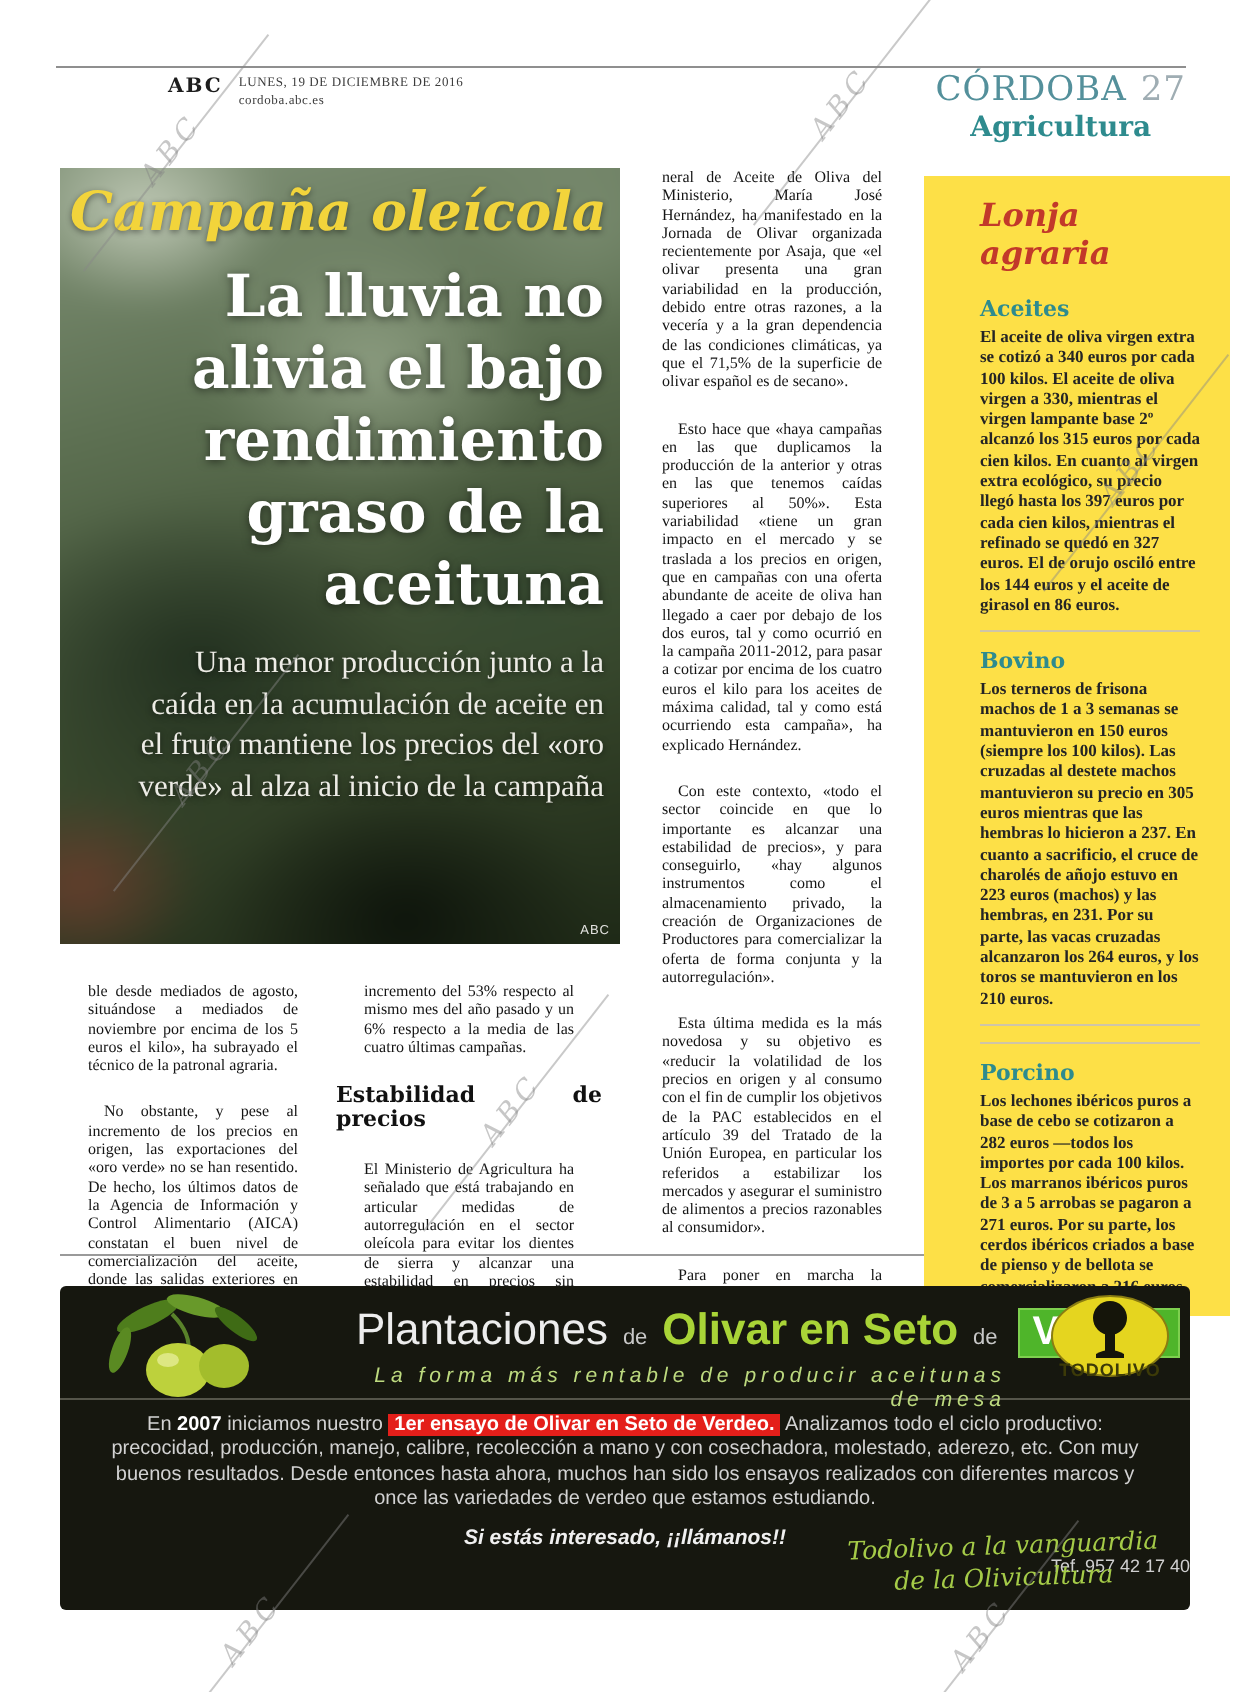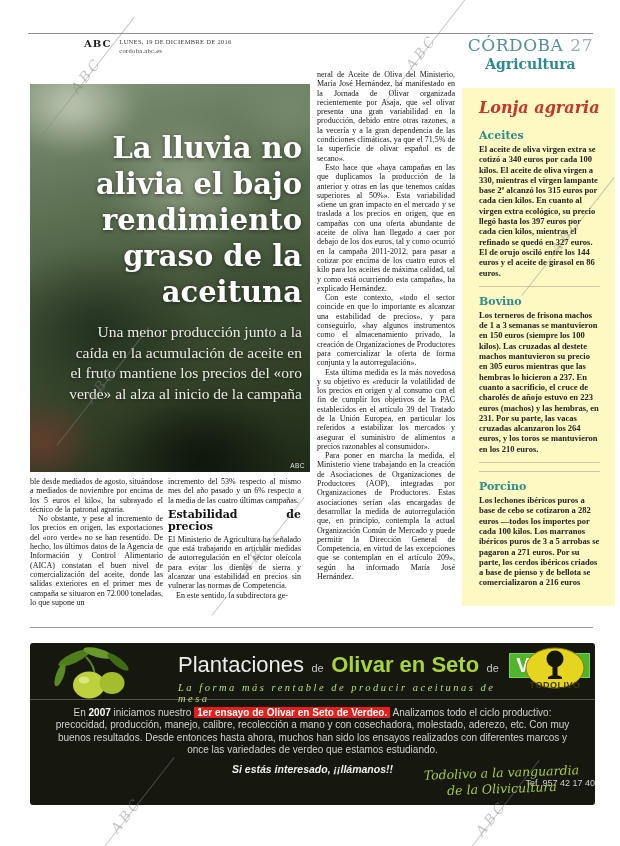--- a/index.html
+++ b/index.html
@@ -40,50 +40,50 @@
   .headline { position:absolute; right:8px; top:46px; width:266px; text-align:right; font-size:29px; line-height:36px;
               font-weight:bold; color:#ffffff; white-space:pre-line; font-family:"DejaVu Serif", serif;
               text-shadow:0 1px 4px rgba(0,0,0,.5); }
   .standfirst { position:absolute; right:8px; top:238px; width:274px; text-align:right; font-size:15.5px;
                 line-height:20.5px; color:#edece6; white-space:pre-line; text-shadow:0 1px 3px rgba(0,0,0,.55); }
   .photo-credit { position:absolute; right:5px; bottom:3px; font-size:6.5px; letter-spacing:.5px; color:#e3e3e0;
                   font-family:"Liberation Sans", sans-serif; }
 
   
   .col { position:absolute; top:477px; width:133px; font-size:8px; line-height:9.3px; text-align:justify; color:#141414; }
-  .col p { margin:0; }
+  .col p { margin:14px; }
   .col p + p { text-indent:8px; }
   #col1 { left:30px; }
   #col2 { left:168px; }
   #col3 { left:317px; top:70px; width:138px; }
   .col h3 { font-size:11px; line-height:12px; margin:4px 0 2px; color:#111; font-family:"DejaVu Serif", serif; }
   .cols-rule { position:absolute; left:30px; top:627px; width:563px; border-top:1px solid #9a9a9a; }
 
   
-  .sidebar { position:absolute; left:462px; top:88px; width:153px; min-height:518px; background:#fef9c3;
-             padding:10px 15px 10px 17px; }
+  .sidebar { position:absolute; left:462px; top:88px; width:153px; min-height:518px; background:#fde047;
+             padding:10px 15px 10px 28px; }
   .sidebar-title { font-size:16px; font-weight:bold; font-style:italic; color:#c2392a;
                    font-family:"DejaVu Serif", serif; margin-bottom:12px; }
   .sb-heading { font-size:11px; font-weight:bold; color:#2e8b8e; margin-bottom:2px; font-family:"DejaVu Serif", serif; }
   .sb-body { font-size:8.5px; font-weight:bold; line-height:10.3px; color:#242424; }
   .sb-div { border-top:1px solid #cfc5a8; margin:8px 0; }
 
   
   .ad { position:absolute; left:30px; top:643px; width:565px; height:162px; background:#16170f;
         border-radius:3px; color:#d8d8d8; font-family:"Liberation Sans", sans-serif; z-index:10; }
   .ad-banner { position:relative; height:57px; border-bottom:1px solid #55554a; }
   .ad-olives { position:absolute; left:14px; top:2px; }
   .ad-headline { position:absolute; left:148px; right:92px; top:9px; text-align:center; white-space:nowrap; }
   .adw-main { font-size:22px; color:#ededed; }
   .adw-de { font-size:11px; color:#c8c8c8; margin:0 3px; }
   .adw-green { font-size:22px; font-weight:bold; color:#a9d437; }
   .adw-box { display:inline-block; font-size:20px; font-weight:bold; color:#ffffff; background:#4fb52a;
              border:1px solid #7ed04f; padding:0 6px; margin-left:3px; }
-  .ad-tagline { position:absolute; left:148px; right:92px; top:39px; text-align:left; font-size:10.5px;
-                font-style:italic; letter-spacing:2.5px; color:#bdda7f; font-family:Liberation Serif, serif; }
+  .ad-tagline { position:absolute; left:148px; right:92px; top:39px; text-align:right; font-size:10.5px;
+                font-style:italic; letter-spacing:2.5px; color:#bdda7f; font-family:Liberation Sans, sans-serif; }
   .ad-logo { position:absolute; right:9px; top:3px; }
   .ad-body { padding:7px 22px 0; text-align:center; font-size:10px; line-height:12.3px; color:#d2d2d2; }
   .ad-year { font-weight:bold; color:#ffffff; }
   .ad-red { background:#e41f1a; color:#ffffff; font-weight:bold; padding:0 3px; }
   .ad-cta { margin-top:7px; text-align:center; font-size:10.5px; font-weight:bold; font-style:italic; color:#f0f0f0; }
   .ad-phone { margin-top:3px; text-align:right; font-size:9px; color:#cfcfcf; }
   .ad-sign { position:absolute; right:16px; bottom:8px; text-align:center; font-size:12.5px; font-style:italic;
              color:#a5cb48; white-space:pre-line; line-height:16px; transform:rotate(-2deg);
              font-family:"DejaVu Serif", serif; }
 </style>
@@ -124,20 +124,21 @@
   </div>
   <div class="header-right">
     <div class="section-line">
       <span>CÓRDOBA</span><span class="pagenum">27</span>
     </div>
     <div class="subsection">Agricultura</div>
   </div>
 
   <div class="photo">
     <div class="photo-bg"></div>
+    <div class="kicker">Campaña oleícola</div>
     <div class="headline">La lluvia no
 alivia el bajo
 rendimiento
 graso de la
 aceituna</div>
     <div class="standfirst">Una menor producción junto a la
 caída en la acumulación de aceite en
 el fruto mantiene los precios del «oro
 verde» al alza al inicio de la campaña</div>
     <div class="photo-credit">ABC</div>

